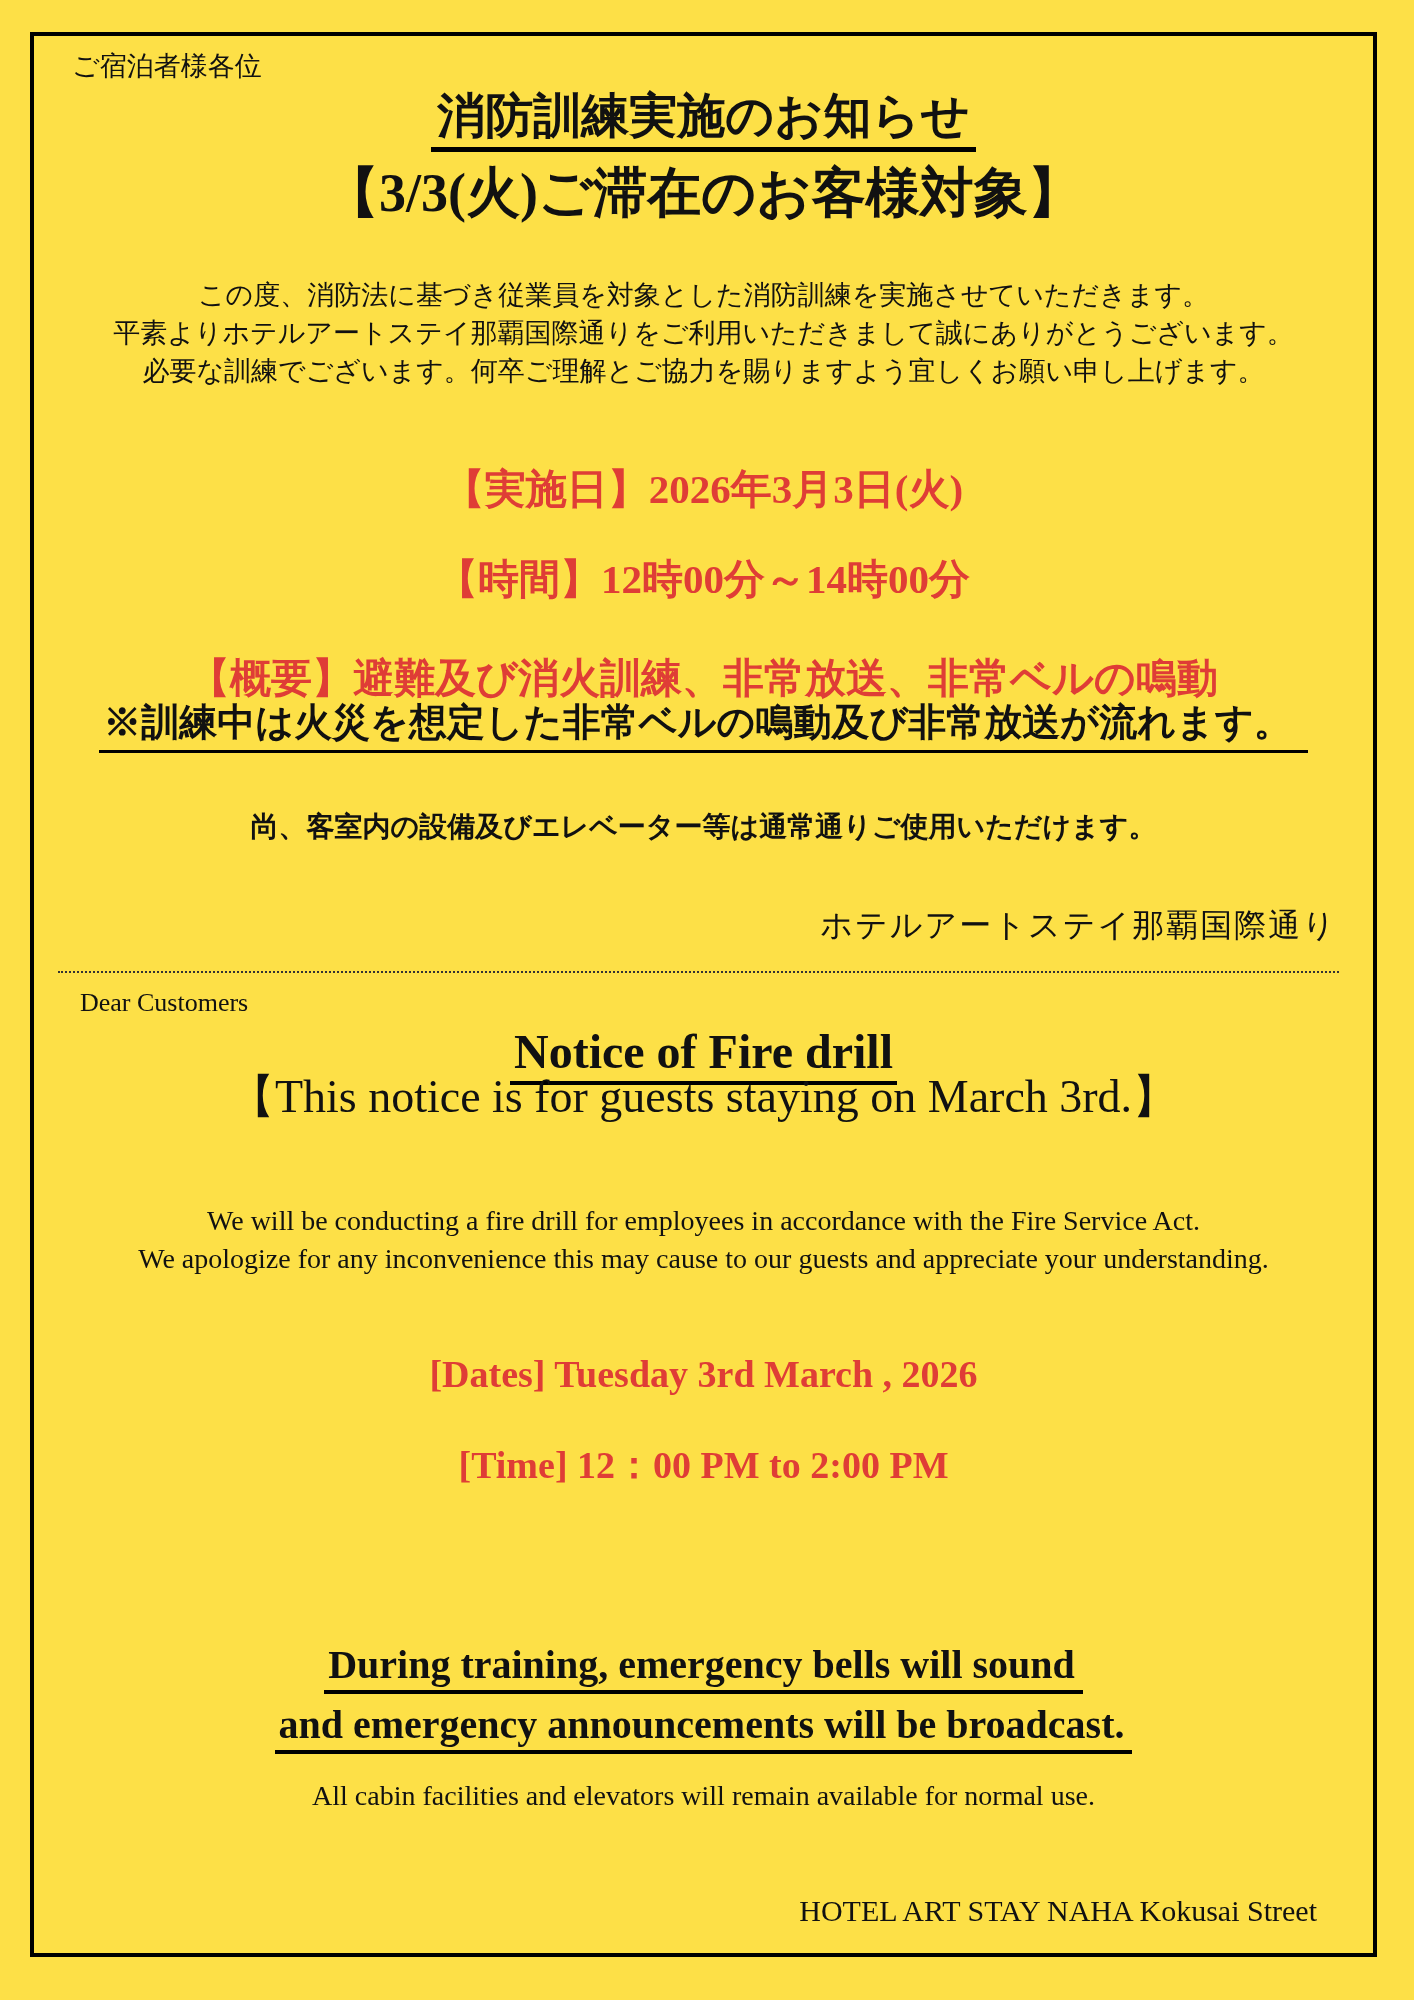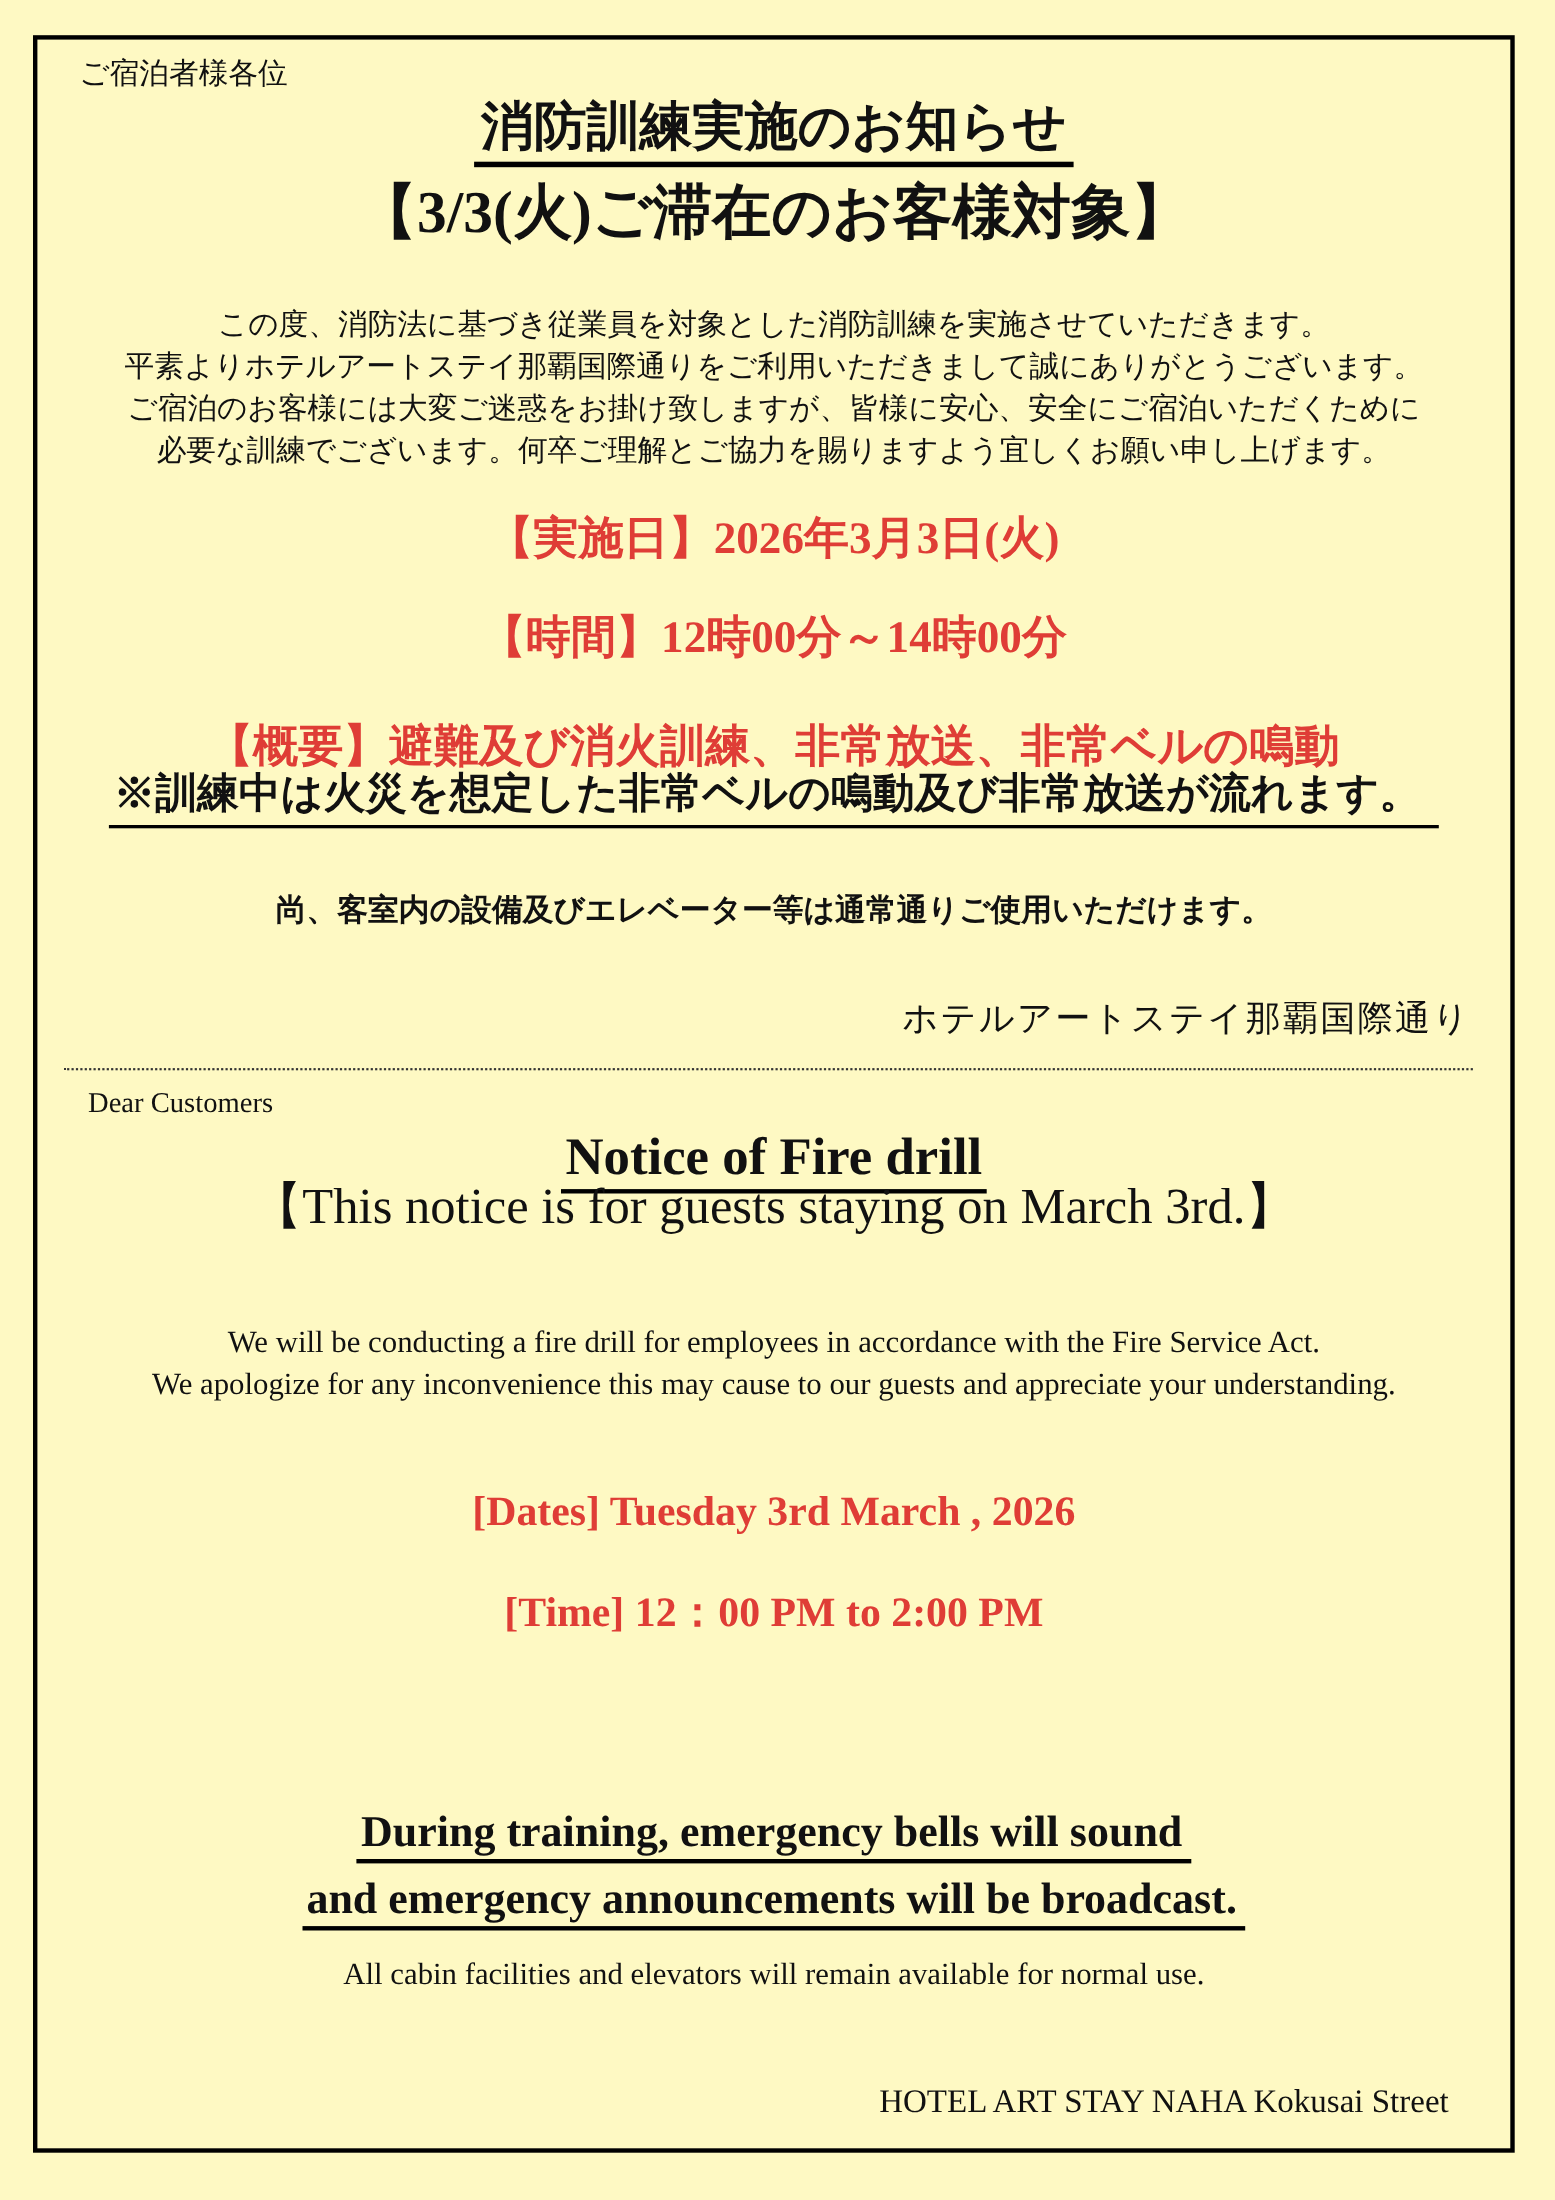--- a/index.html
+++ b/index.html
@@ -4,21 +4,21 @@
 <style>
   html, body {
     margin: 0;
     padding: 0;
     background: #ffffff;
   }
   .sheet {
     position: relative;
     width: 1414px;
     height: 2000px;
-    background: #fef9c3;
+    background: #fde047;
     font-family: "Liberation Serif", "DejaVu Serif", serif;
     color: #111111;
     overflow: hidden;
   }
   .frame {
     position: absolute;
     left: 30px;
     top: 32px;
     width: 1347px;
     height: 1925px;
@@ -120,21 +120,20 @@
 
     <div class="abs center jp-title-wrap">
       <span class="u-title-jp">消防訓練実施のお知らせ</span>
     </div>
 
     <div class="abs center jp-subtitle">【3/3(火)ご滞在のお客様対象】</div>
 
     <div class="abs center jp-body">
       <div>この度、消防法に基づき従業員を対象とした消防訓練を実施させていただきます。</div>
       <div>平素よりホテルアートステイ那覇国際通りをご利用いただきまして誠にありがとうございます。</div>
-      <div>ご宿泊のお客様には大変ご迷惑をお掛け致しますが、皆様に安心、安全にご宿泊いただくために</div>
       <div>必要な訓練でございます。何卒ご理解とご協力を賜りますよう宜しくお願い申し上げます。</div>
     </div>
 
     <div class="abs center red bold jp-date">【実施日】2026年3月3日(火)</div>
 
     <div class="abs center red bold jp-time">【時間】12時00分～14時00分</div>
 
     <div class="abs center red bold jp-summary">【概要】避難及び消火訓練、非常放送、非常ベルの鳴動</div>
 
     <div class="abs center jp-warning">

